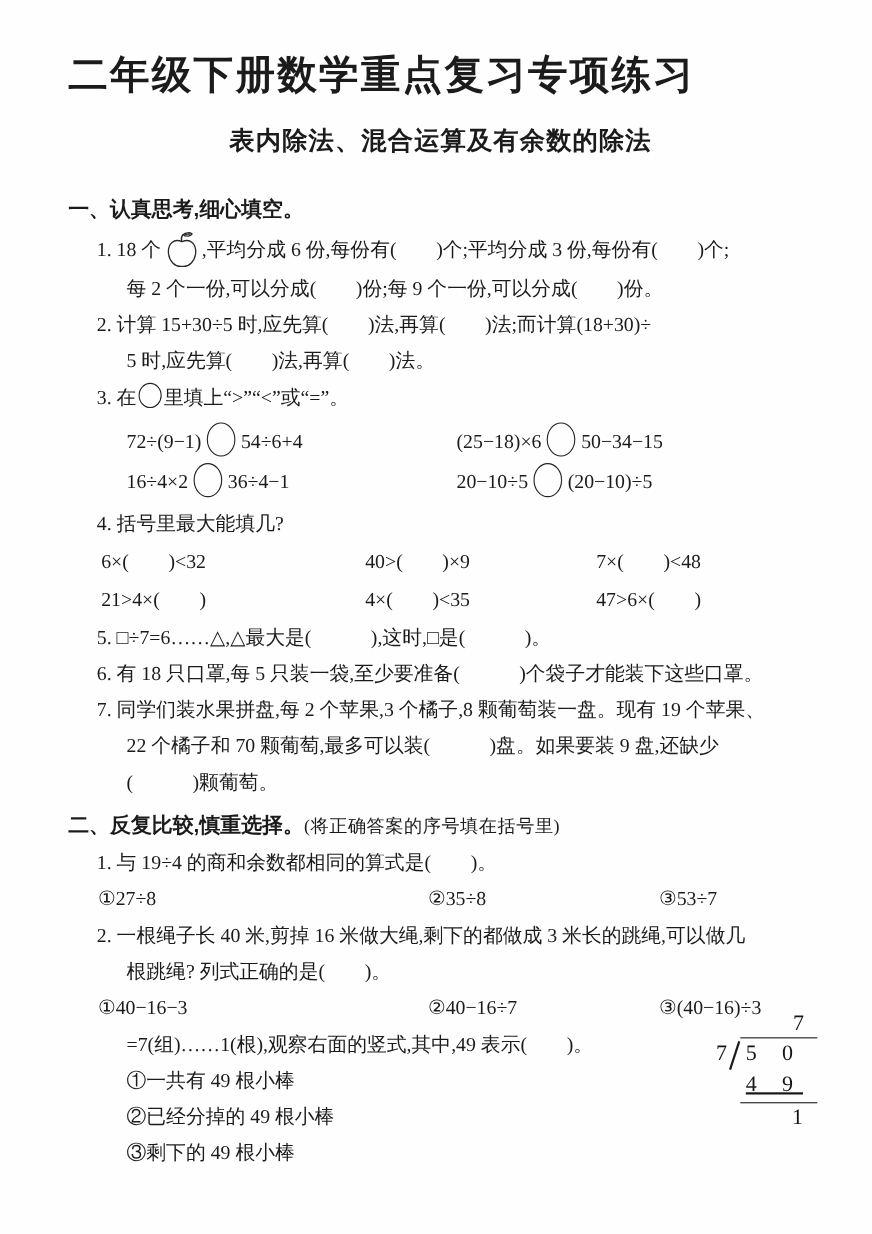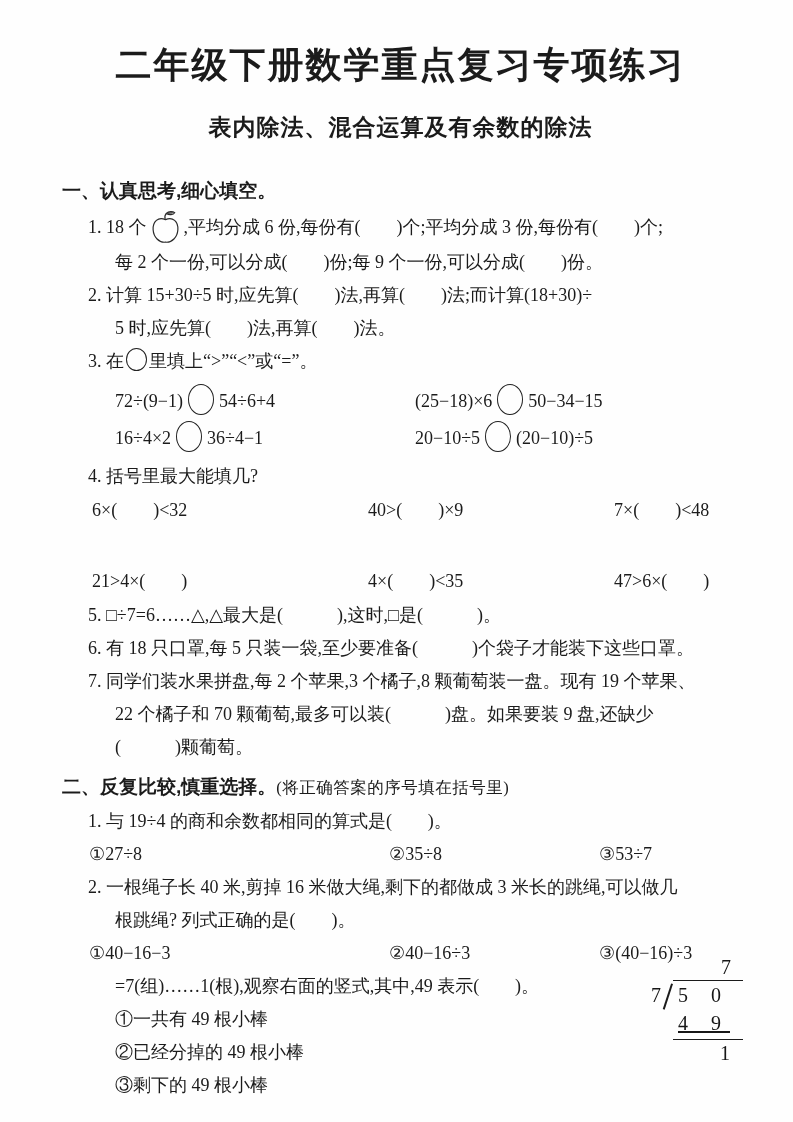--- a/index.html
+++ b/index.html
@@ -3,23 +3,23 @@
 <meta charset="utf-8">
 <style>
   html,body { margin:0; padding:0; background:#ffffff; }
   .page {
     width:793px; height:1122px; box-sizing:border-box;
     padding:34px 54px 0 62px; position:relative; overflow:hidden;
     background:#fefefe; color:#1b1b1b;
     font-family:"Liberation Serif","DejaVu Serif",serif;
   }
   .title {
-    font-family:Liberation Mono, monospace;
+    font-family:Liberation Serif, serif;
     font-weight:bold; font-size:36px; letter-spacing:2px;
-    text-align:center; line-height:52px; margin-top:8px;
+    line-height:52px; margin-top:8px;
   }
   .subtitle {
     font-family:"Liberation Sans","DejaVu Sans",sans-serif;
     font-weight:bold; font-size:23px; letter-spacing:1px;
     text-align:center; line-height:34px; margin-top:16px;
   }
   .sec-head {
     font-family:"Liberation Sans","DejaVu Sans",sans-serif;
     font-weight:bold; font-size:19px; line-height:34px; white-space:pre;
   }
@@ -33,21 +33,20 @@
   .sec1 { margin-top:30px; }
   .sec2 { margin-top:6px; }
   .cmp-grid {
     display:grid; grid-template-columns:300px 1fr;
     padding-left:53px; margin:5px 0 3px;
   }
   .cmp-grid .t { line-height:37px; }
   .fill-grid {
     display:grid; grid-template-columns:240px 210px 1fr;
     padding-left:30px;
-    gap:36px;
   }
   .fill-grid .t { line-height:35px; }
   .opt-grid {
     display:grid; grid-template-columns:300px 210px 1fr;
     padding-left:27px;
   }
   .circle-lg {
     display:inline-block; width:24px; height:29px;
     border:1.6px solid #222; border-radius:50%;
     vertical-align:-8px; margin:0 5px;
@@ -138,21 +137,21 @@
     <div class="opt-grid">
       <div class="t">①27÷8</div>
       <div class="t">②35÷8</div>
       <div class="t">③53÷7</div>
     </div>
 
     <div class="t item">2. 一根绳子长 40 米,剪掉 16 米做大绳,剩下的都做成 3 米长的跳绳,可以做几</div>
     <div class="t cont">根跳绳? 列式正确的是(　　)。</div>
     <div class="opt-grid">
       <div class="t">①40−16−3</div>
-      <div class="t">②40−16÷3</div>
+      <div class="t">②40−16÷7</div>
       <div class="t">③(40−16)÷3</div>
     </div>
 
     <div class="q3wrap">
       <div class="t cont">=7(组)……1(根),观察右面的竖式,其中,49 表示(　　)。</div>
 
       <div class="longdiv">
         <div class="ld-quot">7</div>
         <div class="ld-main">
           <span class="ld-divisor">7</span>

